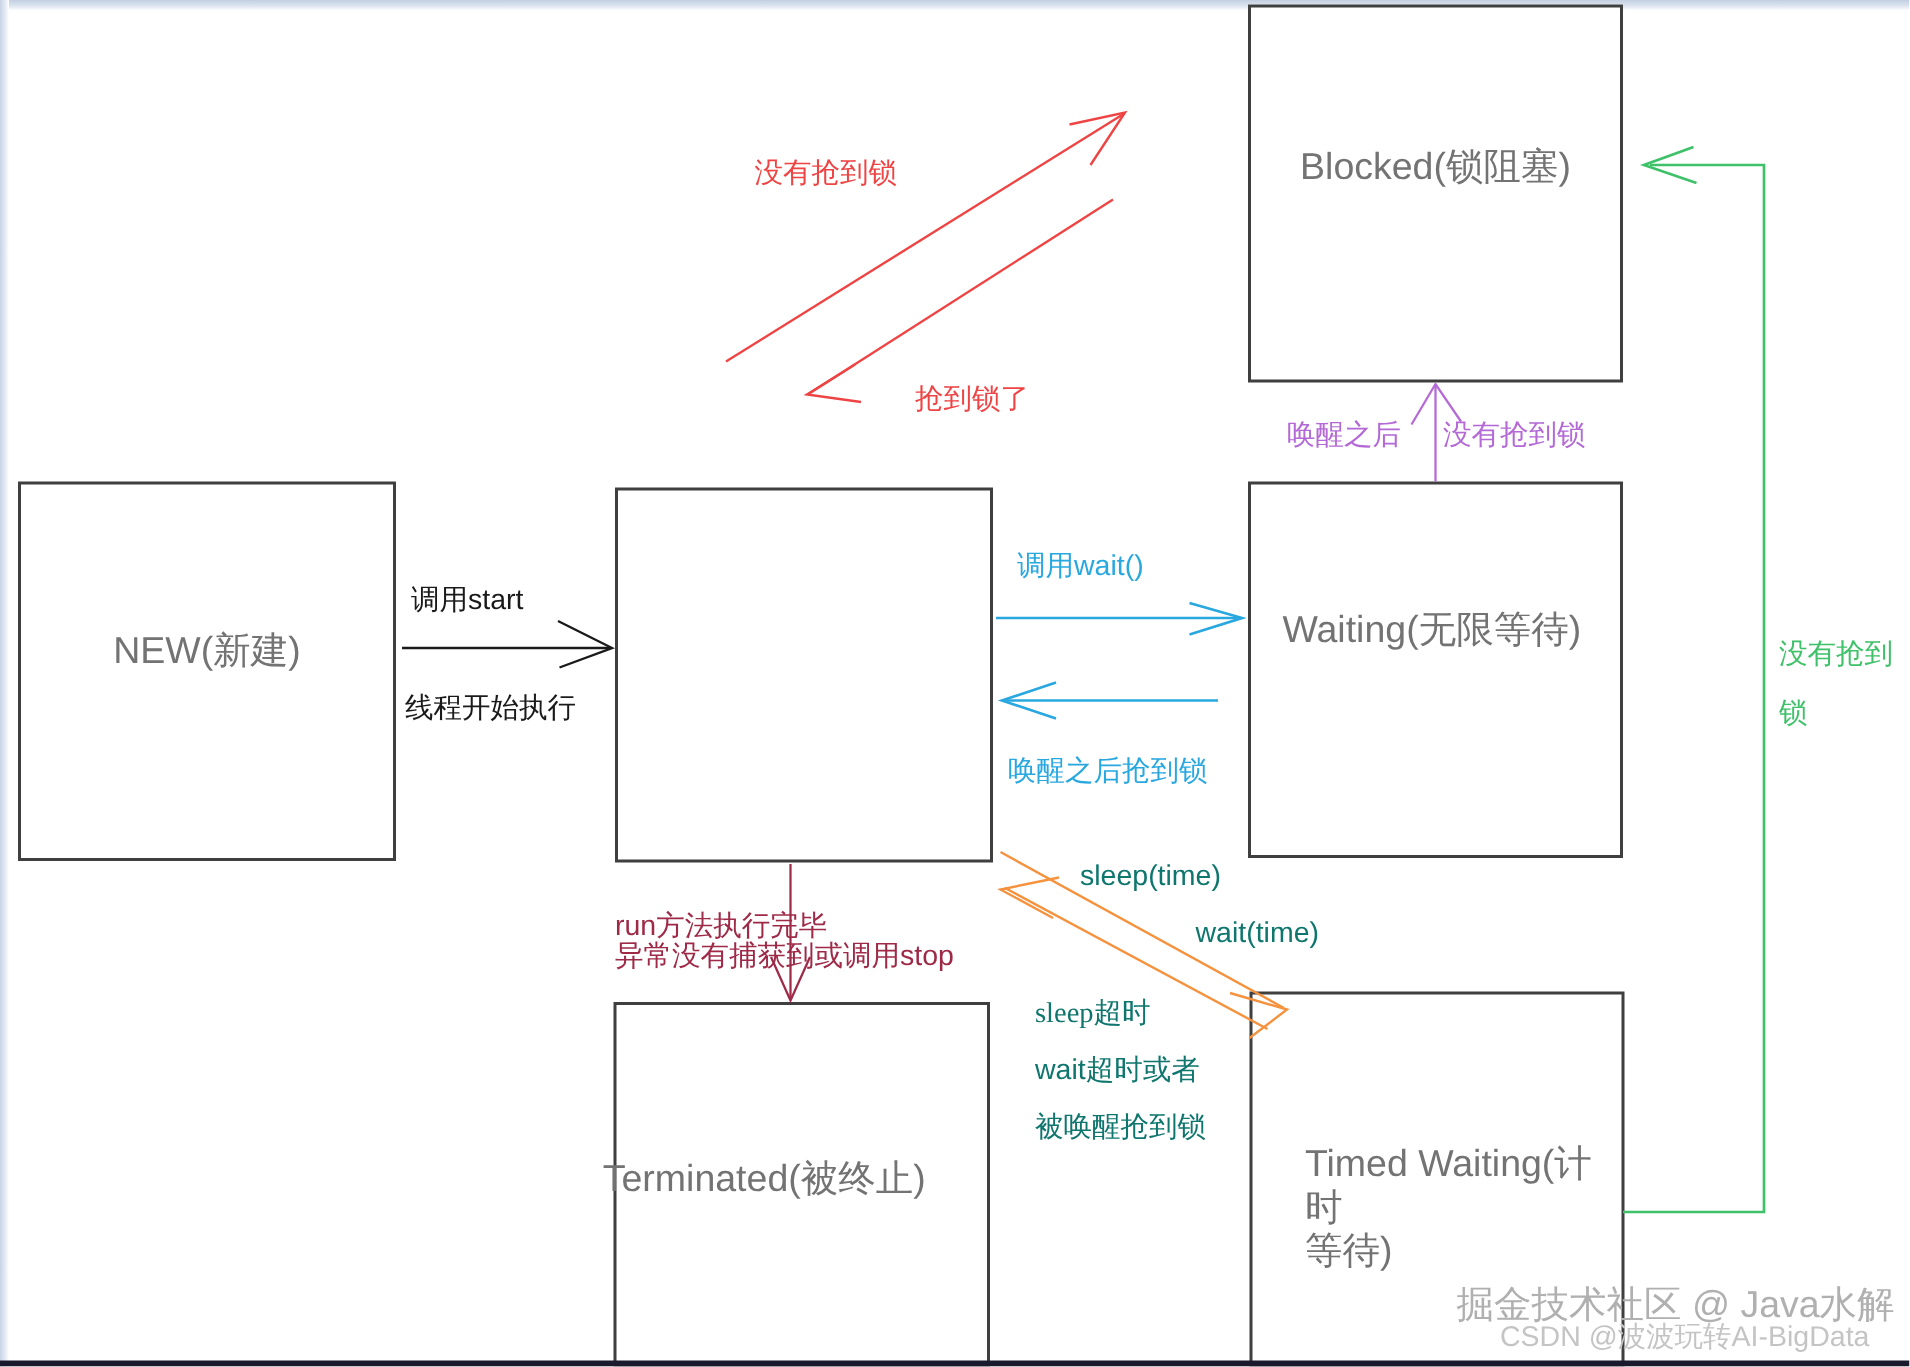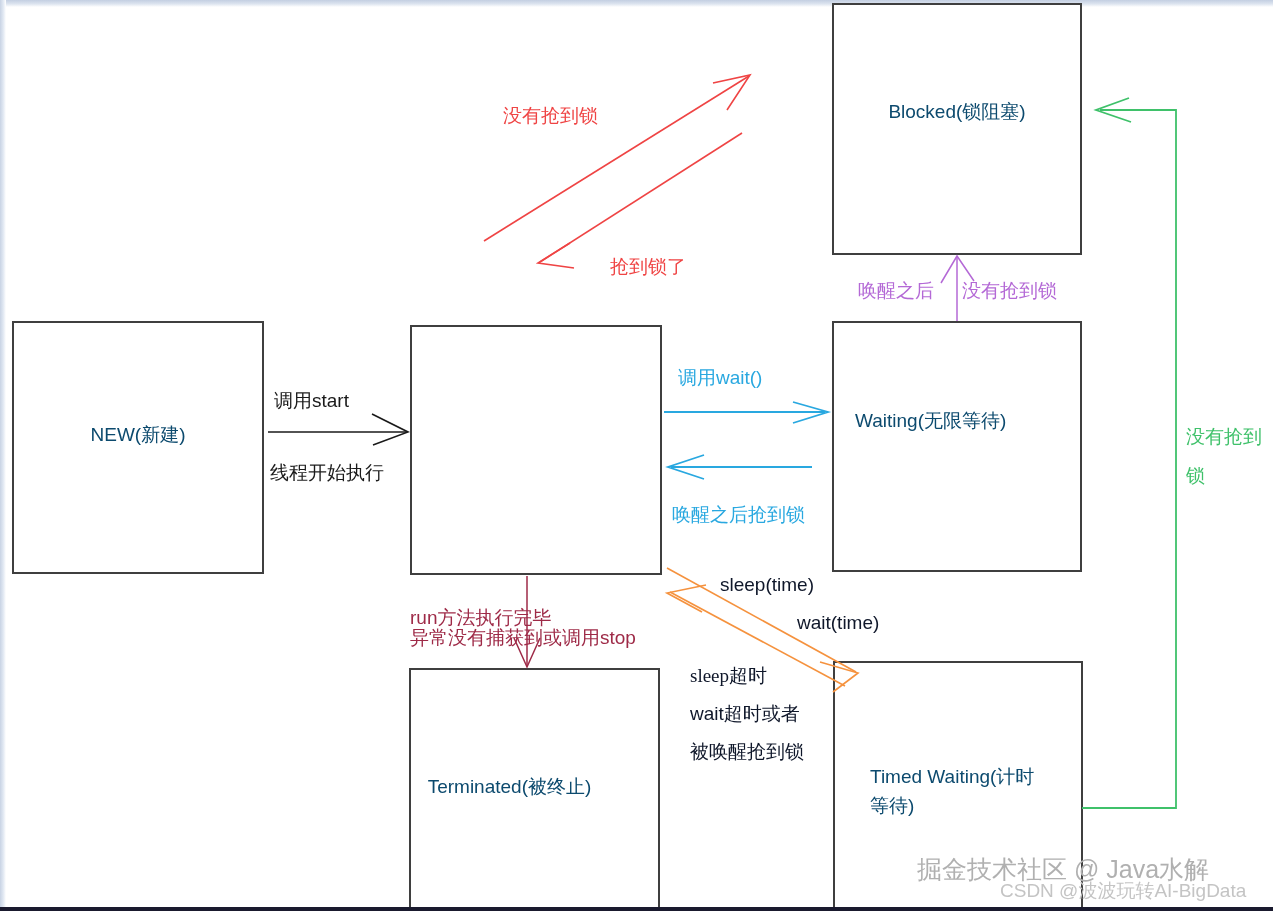--- a/index.html
+++ b/index.html
@@ -41,37 +41,37 @@
   }
 
   .state-box {
     position: absolute;
     border: 2px solid #3f3f3f;
     background: #ffffff;
     box-sizing: border-box;
   }
   .state-label {
     position: absolute;
-    color: #0c4a6e;
-    font-size: 19px;
+    color: #737373;
+    font-size: 25px;
     line-height: 29px;
     white-space: pre-line;
   }
 
   .edge-label {
     position: absolute;
     font-size: 19px;
     line-height: 25px;
     white-space: pre-line;
   }
   .lbl-black  { color: #1a1a1a; }
   .lbl-red    { color: #ef4444; }
   .lbl-blue   { color: #29a8e0; }
   .lbl-purple { color: #b469d6; }
-  .lbl-orange { color: #0f172a; }
+  .lbl-orange { color: #0f766e; }
   .lbl-darkred{ color: #9e2a47; }
   .lbl-green  { color: #3fc16a; }
 
   svg.overlay {
     position: absolute;
     left: 0; top: 0;
     width: 1273px; height: 911px;
     pointer-events: none;
   }
 
@@ -186,17 +186,17 @@
   <div class="edge-label lbl-orange" style="left:690px; top:663px;font-family:Liberation Serif, serif;">sleep超时</div>
   <div class="edge-label lbl-orange" style="left:690px; top:701px;">wait超时或者</div>
   <div class="edge-label lbl-orange" style="left:690px; top:739px;">被唤醒抢到锁</div>
 
   <div class="edge-label lbl-darkred" style="left:410px; top:588px;margin-top:17px;">run方法执行完毕</div>
   <div class="edge-label lbl-darkred" style="left:410px; top:625px;">异常没有捕获到或调用stop</div>
 
   <div class="edge-label lbl-green" style="left:1186px; top:424px;">没有抢到</div>
   <div class="edge-label lbl-green" style="left:1186px; top:463px;">锁</div>
 
-  <div class="watermark wm-main" style="left:917px; top:853px;">掘金技术社区 @ Java水解</div>
+  <div class="watermark wm-main" style="left:971px; top:853px;">掘金技术社区 @ Java水解</div>
   <div class="watermark wm-sub" style="left:1000px; top:878px;">CSDN @波波玩转AI-BigData</div>
 
   <div class="edge-bottom"></div>
 </div>
 
 </body></html>

